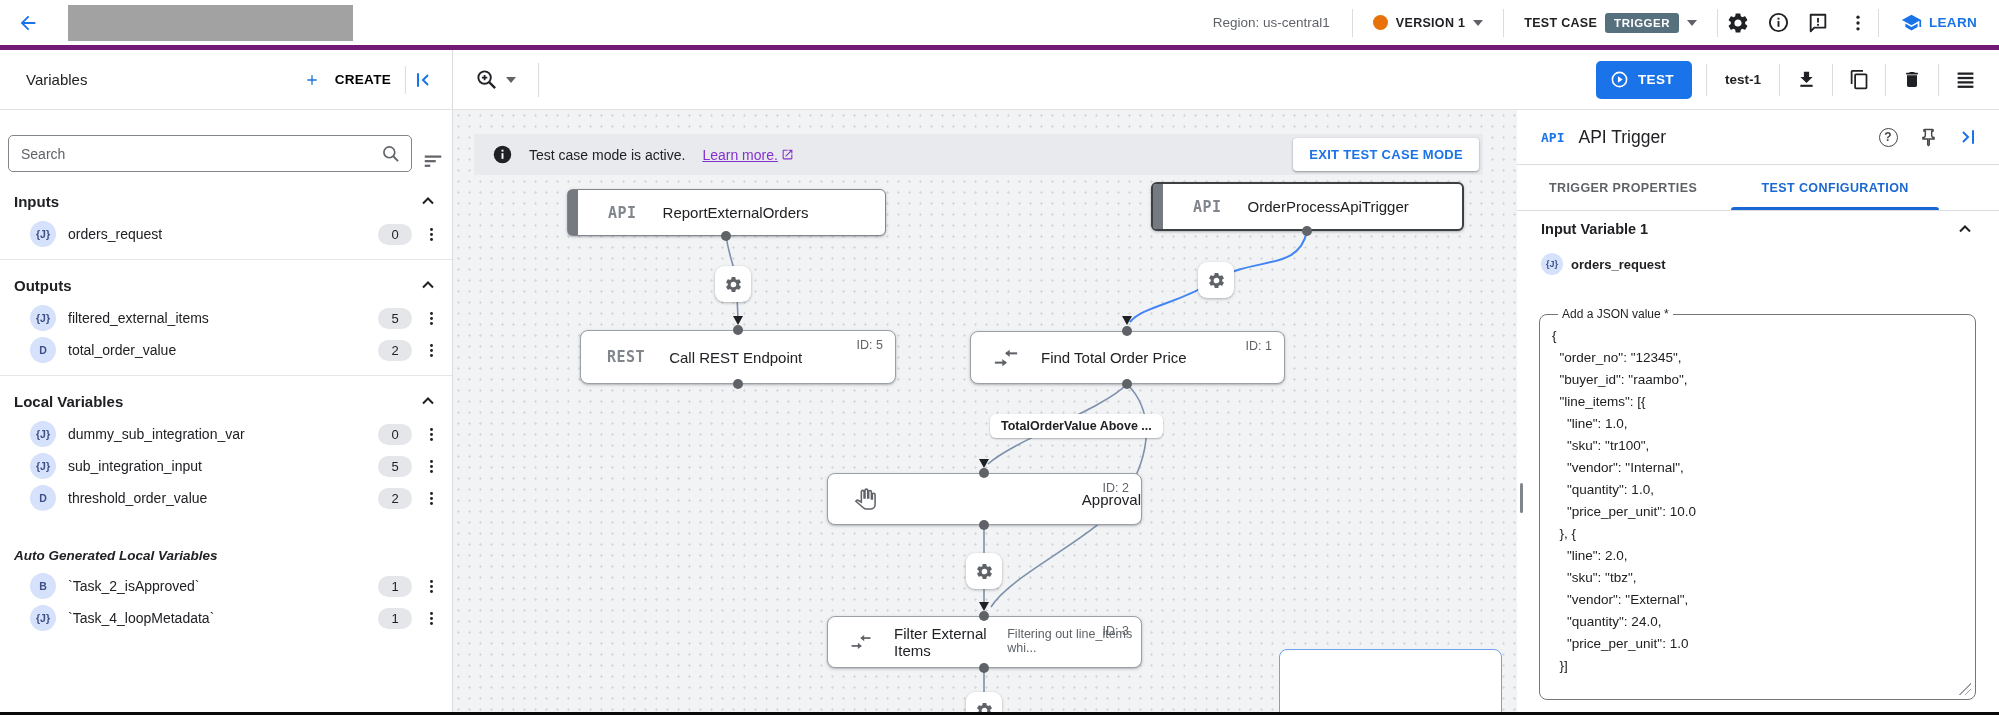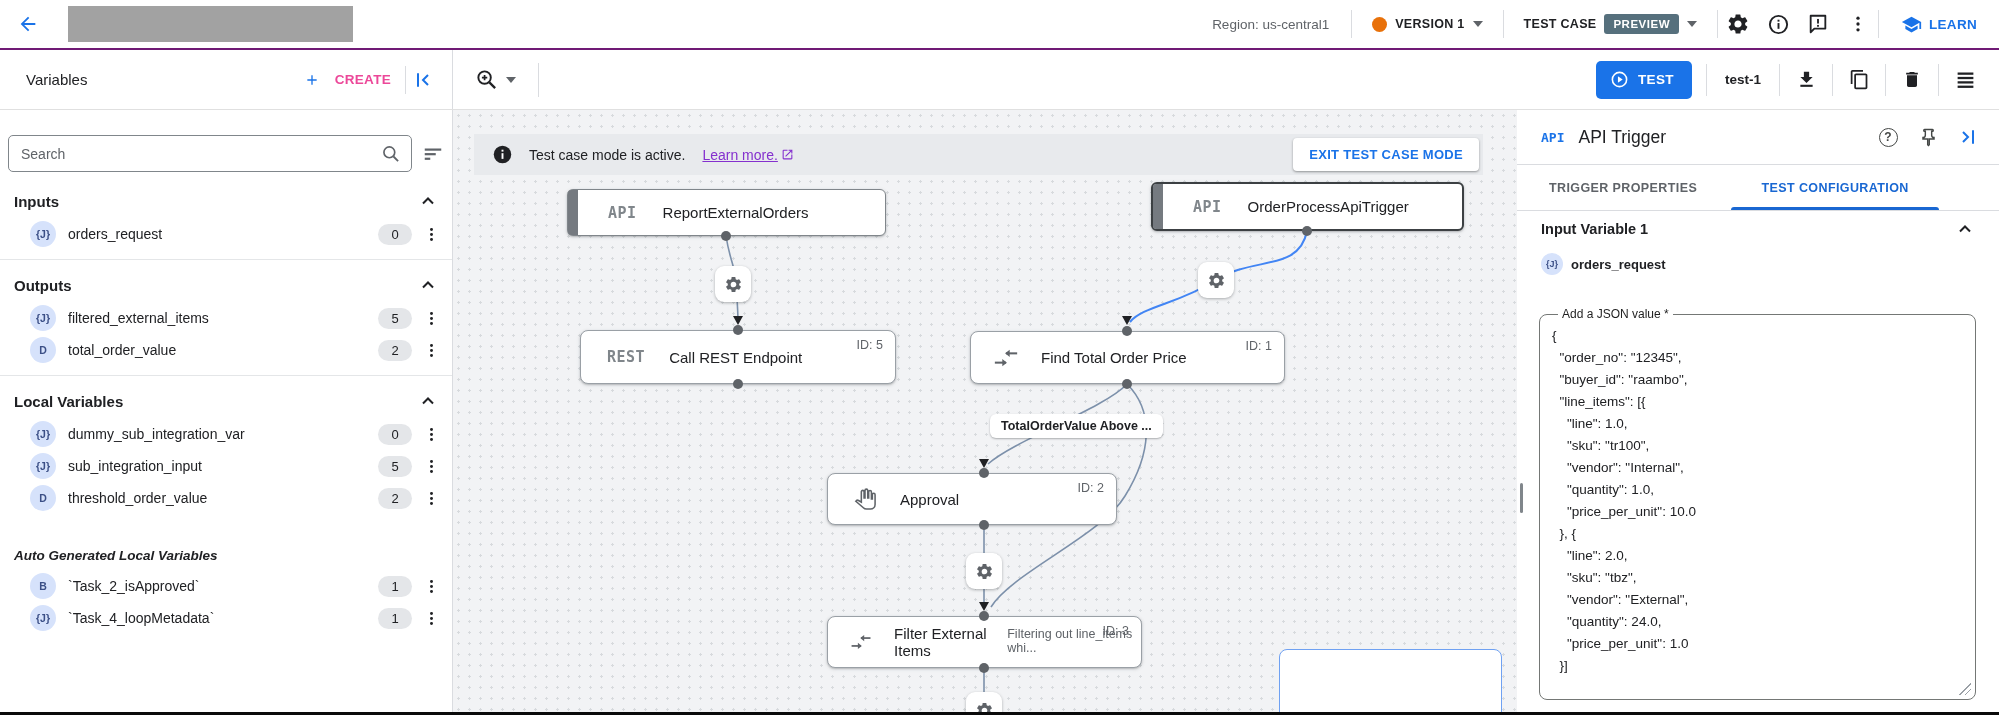--- a/index.html
+++ b/index.html
@@ -2,53 +2,53 @@
 <html><head>
 <meta charset="utf-8">
 <style>
   * { margin:0; padding:0; box-sizing:border-box; }
   html,body { width:1999px; height:715px; overflow:hidden; }
   body { font-family:"Liberation Sans","DejaVu Sans",sans-serif; color:#202124; background:#fff; position:relative; }
   .vdiv { width:1px; background:#dadce0; align-self:center; }
   svg { display:block; }
 
   
-  .topbar { height:50px; border-bottom:2px solid #701a75; display:flex; align-items:center; background:#fff; }
+  .topbar { height:50px; border-bottom:5px solid #701a75; display:flex; align-items:center; background:#fff; }
   .back-btn { width:40px; height:40px; margin-left:8px; display:flex; align-items:center; justify-content:center; cursor:pointer; }
   .redacted { width:285px; height:36px; background:#a2a2a2; margin-left:20px; }
   .topbar-right { margin-left:auto; display:flex; align-items:center; height:100%; }
   .region { font-size:13.5px; color:#5f6368; padding:0 22px; }
   .tb-group { display:flex; align-items:center; gap:8px; padding:0 20px; height:100%; }
   .tb-div { width:1px; height:28px; background:#dadce0; }
   .status-dot { width:15px; height:15px; border-radius:50%; background:#e8710a; }
   .tb-label { font-size:12.5px; font-weight:700; letter-spacing:.3px; color:#202124; }
   .caret { width:0; height:0; border-left:5px solid transparent; border-right:5px solid transparent; border-top:6px solid #5f6368; }
   .preview-pill { background:#56707d; color:#fff; font-size:11.5px; font-weight:700; letter-spacing:.5px; padding:4px 9px; border-radius:3px; }
   .icon-btn { width:40px; height:40px; display:flex; align-items:center; justify-content:center; cursor:pointer; }
   .learn { display:flex; align-items:center; gap:7px; padding:0 22px; cursor:pointer; }
   .learn span { color:#1a73e8; font-size:13.5px; font-weight:700; letter-spacing:.3px; }
 
   
   .toolbar { height:60px; border-bottom:1px solid #e0e0e0; display:flex; align-items:center; background:#fff; }
   .toolbar-left { width:453px; height:100%; display:flex; align-items:center; border-right:1px solid #dadce0; }
   .panel-title { font-size:15px; color:#202124; margin-left:26px; }
-  .create-btn { margin-left:auto; display:flex; align-items:center; gap:15px; color:#ec4899; font-size:13.5px; font-weight:700; letter-spacing:.3px; cursor:pointer; padding:0 14px;text-align:right; }
+  .create-btn { margin-left:auto; display:flex; align-items:center; gap:15px; color:#000000; font-size:13.5px; font-weight:700; letter-spacing:.3px; cursor:pointer; padding:0 14px;text-align:right; }
   .collapse-btn { margin-right:12px; cursor:pointer; display:flex; align-items:center; justify-content:center; width:34px; height:34px; }
   .zoom-ctl { display:flex; align-items:center; gap:8px; padding:0 22px; cursor:pointer; }
   .toolbar-right { margin-left:auto; display:flex; align-items:center; gap:0; height:100%; }
   .test-btn { background:#1a73e8; color:#fff; border:none; border-radius:5px; height:38px; padding:0 18px 0 14px; display:flex; align-items:center; gap:9px; font-size:13.5px; font-weight:700; letter-spacing:.4px; cursor:pointer; margin:0 14px; }
   .test-name { font-size:13.5px; font-weight:600; padding:0 18px; }
   .tool-icon { width:52px; height:40px; display:flex; align-items:center; justify-content:center; cursor:pointer; }
 
   
   .main { display:flex; height:605px; position:relative; }
 
   
   .sidebar { width:453px; border-right:1px solid #dadce0; background:#fff; position:relative; overflow:hidden; }
-  .search-row { display:flex; align-items:center; margin:25px 8px 0 8px; }
+  .search-row { display:flex; align-items:flex-end; margin:25px 8px 0 8px; }
   .search-box { flex:0 0 404px; height:37px; border:1px solid #80868b; border-radius:5px; display:flex; align-items:center; padding:0 10px 0 12px; }
   .search-box input { border:none; outline:none; flex:1; font-size:14px; font-family:inherit; color:#202124; }
   .search-box input::placeholder { color:#5f6368; }
   .sort-btn { margin-left:10px; cursor:pointer; }
   .sec-head { display:flex; align-items:center; margin:0 14px; height:34px; }
   .sec-head .t { font-size:15px; font-weight:700; }
   .sec-head .chev { margin-left:auto; cursor:pointer; }
   .autogen-head { font-size:13.5px; font-weight:700; margin:0 14px; height:30px; display:flex; align-items:center; }
   .var-row { display:flex; align-items:center; height:32px; padding-left:30px; padding-right:8px; }
   .var-ic { width:26px; height:26px; border-radius:50%; background:#d6e2fb; color:#3b4f86; font-size:10.5px; font-weight:700; display:flex; align-items:center; justify-content:center; flex:0 0 26px; }
@@ -121,21 +121,21 @@
     <span class="region">Region: us-central1</span>
     <div class="tb-div"></div>
     <div class="tb-group">
       <span class="status-dot"></span>
       <span class="tb-label">VERSION 1</span>
       <span class="caret"></span>
     </div>
     <div class="tb-div"></div>
     <div class="tb-group">
       <span class="tb-label">TEST CASE</span>
-      <span class="preview-pill">PREVIEW</span>
+      <span class="preview-pill">TRIGGER</span>
       <span class="caret"></span>
     </div>
     <div class="tb-div"></div>
     <div class="icon-btn">
       <svg width="24" height="24" viewBox="0 0 24 24">
           <path fill="#202124" d="M19.14 12.94c.04-.3.06-.61.06-.94s-.02-.64-.07-.94l2.03-1.58a.49.49 0 0 0 .12-.61l-1.92-3.32a.49.49 0 0 0-.59-.22l-2.39.96c-.5-.38-1.03-.7-1.62-.94l-.36-2.54a.484.484 0 0 0-.48-.41h-3.84c-.24 0-.43.17-.47.41l-.36 2.54c-.59.24-1.13.57-1.62.94l-2.39-.96a.49.49 0 0 0-.59.22L2.74 8.87c-.12.21-.08.47.12.61l2.03 1.58c-.05.3-.09.63-.09.94s.02.64.07.94l-2.03 1.58a.49.49 0 0 0-.12.61l1.92 3.32c.12.22.37.29.59.22l2.39-.96c.5.38 1.03.7 1.62.94l.36 2.54c.05.24.24.41.48.41h3.84c.24 0 .44-.17.47-.41l.36-2.54c.59-.24 1.13-.56 1.62-.94l2.39.96c.22.08.47 0 .59-.22l1.92-3.32a.49.49 0 0 0-.12-.61l-2.01-1.58zM12 15.6A3.61 3.61 0 0 1 8.4 12c0-1.98 1.62-3.6 3.6-3.6s3.6 1.62 3.6 3.6-1.62 3.6-3.6 3.6z"></path>
         </svg>
     </div>
     <div class="icon-btn">
       <svg width="23" height="23" viewBox="0 0 24 24">
@@ -439,21 +439,21 @@
       <svg width="26" height="22" viewBox="0 0 28 22" style="margin-left:22px;">
           <path d="M26 6 H14" stroke="#5f6368" stroke-width="2.2" fill="none"></path>
           <path d="M18 2 L13 6 L18 10 Z" fill="#5f6368"></path>
           <path d="M2 16 H14" stroke="#5f6368" stroke-width="2.2" fill="none"></path>
           <path d="M10 12 L15 16 L10 20 Z" fill="#5f6368"></path>
         </svg>
       <span class="title" style="margin-left:22px;">Find Total Order Price</span>
       <span class="nid">ID: 1</span>
     </div>
 
-    <div class="node" style="left:374px;top:363px;width:290px;height:52px;">
+    <div class="node" style="left:374px;top:363px;width:315px;height:52px;justify-content:space-between;">
       <svg width="22" height="24" viewBox="0 0 24 24" style="margin-left:26px;">
           <path fill="none" stroke="#5f6368" stroke-width="1.7" d="M8 12.5V4.2c0-.9.7-1.6 1.5-1.6S11 3.3 11 4.2V11h1V2.8c0-.9.7-1.6 1.5-1.6S15 1.9 15 2.8V11h1V4.3c0-.9.7-1.6 1.5-1.6s1.5.7 1.5 1.6V12h1V7.3c0-.9.7-1.5 1.5-1.5s1.5.6 1.5 1.5V18c0 2.8-2.2 5-5 5h-4.3c-1.3 0-2.6-.5-3.5-1.5L2 14.5s1-1 1.1-1c.3-.3 1-.4 1.4-.1L8 15.5z"></path>
         </svg>
       <span class="title" style="margin-left:24px;">Approval</span>
       <span class="nid">ID: 2</span>
     </div>
 
     <div class="node" style="left:374px;top:506px;width:315px;height:52px;">
       <svg width="26" height="22" viewBox="0 0 28 22" style="margin-left:22px;">
           <path d="M26 6 H14" stroke="#5f6368" stroke-width="2.2" fill="none"></path>

